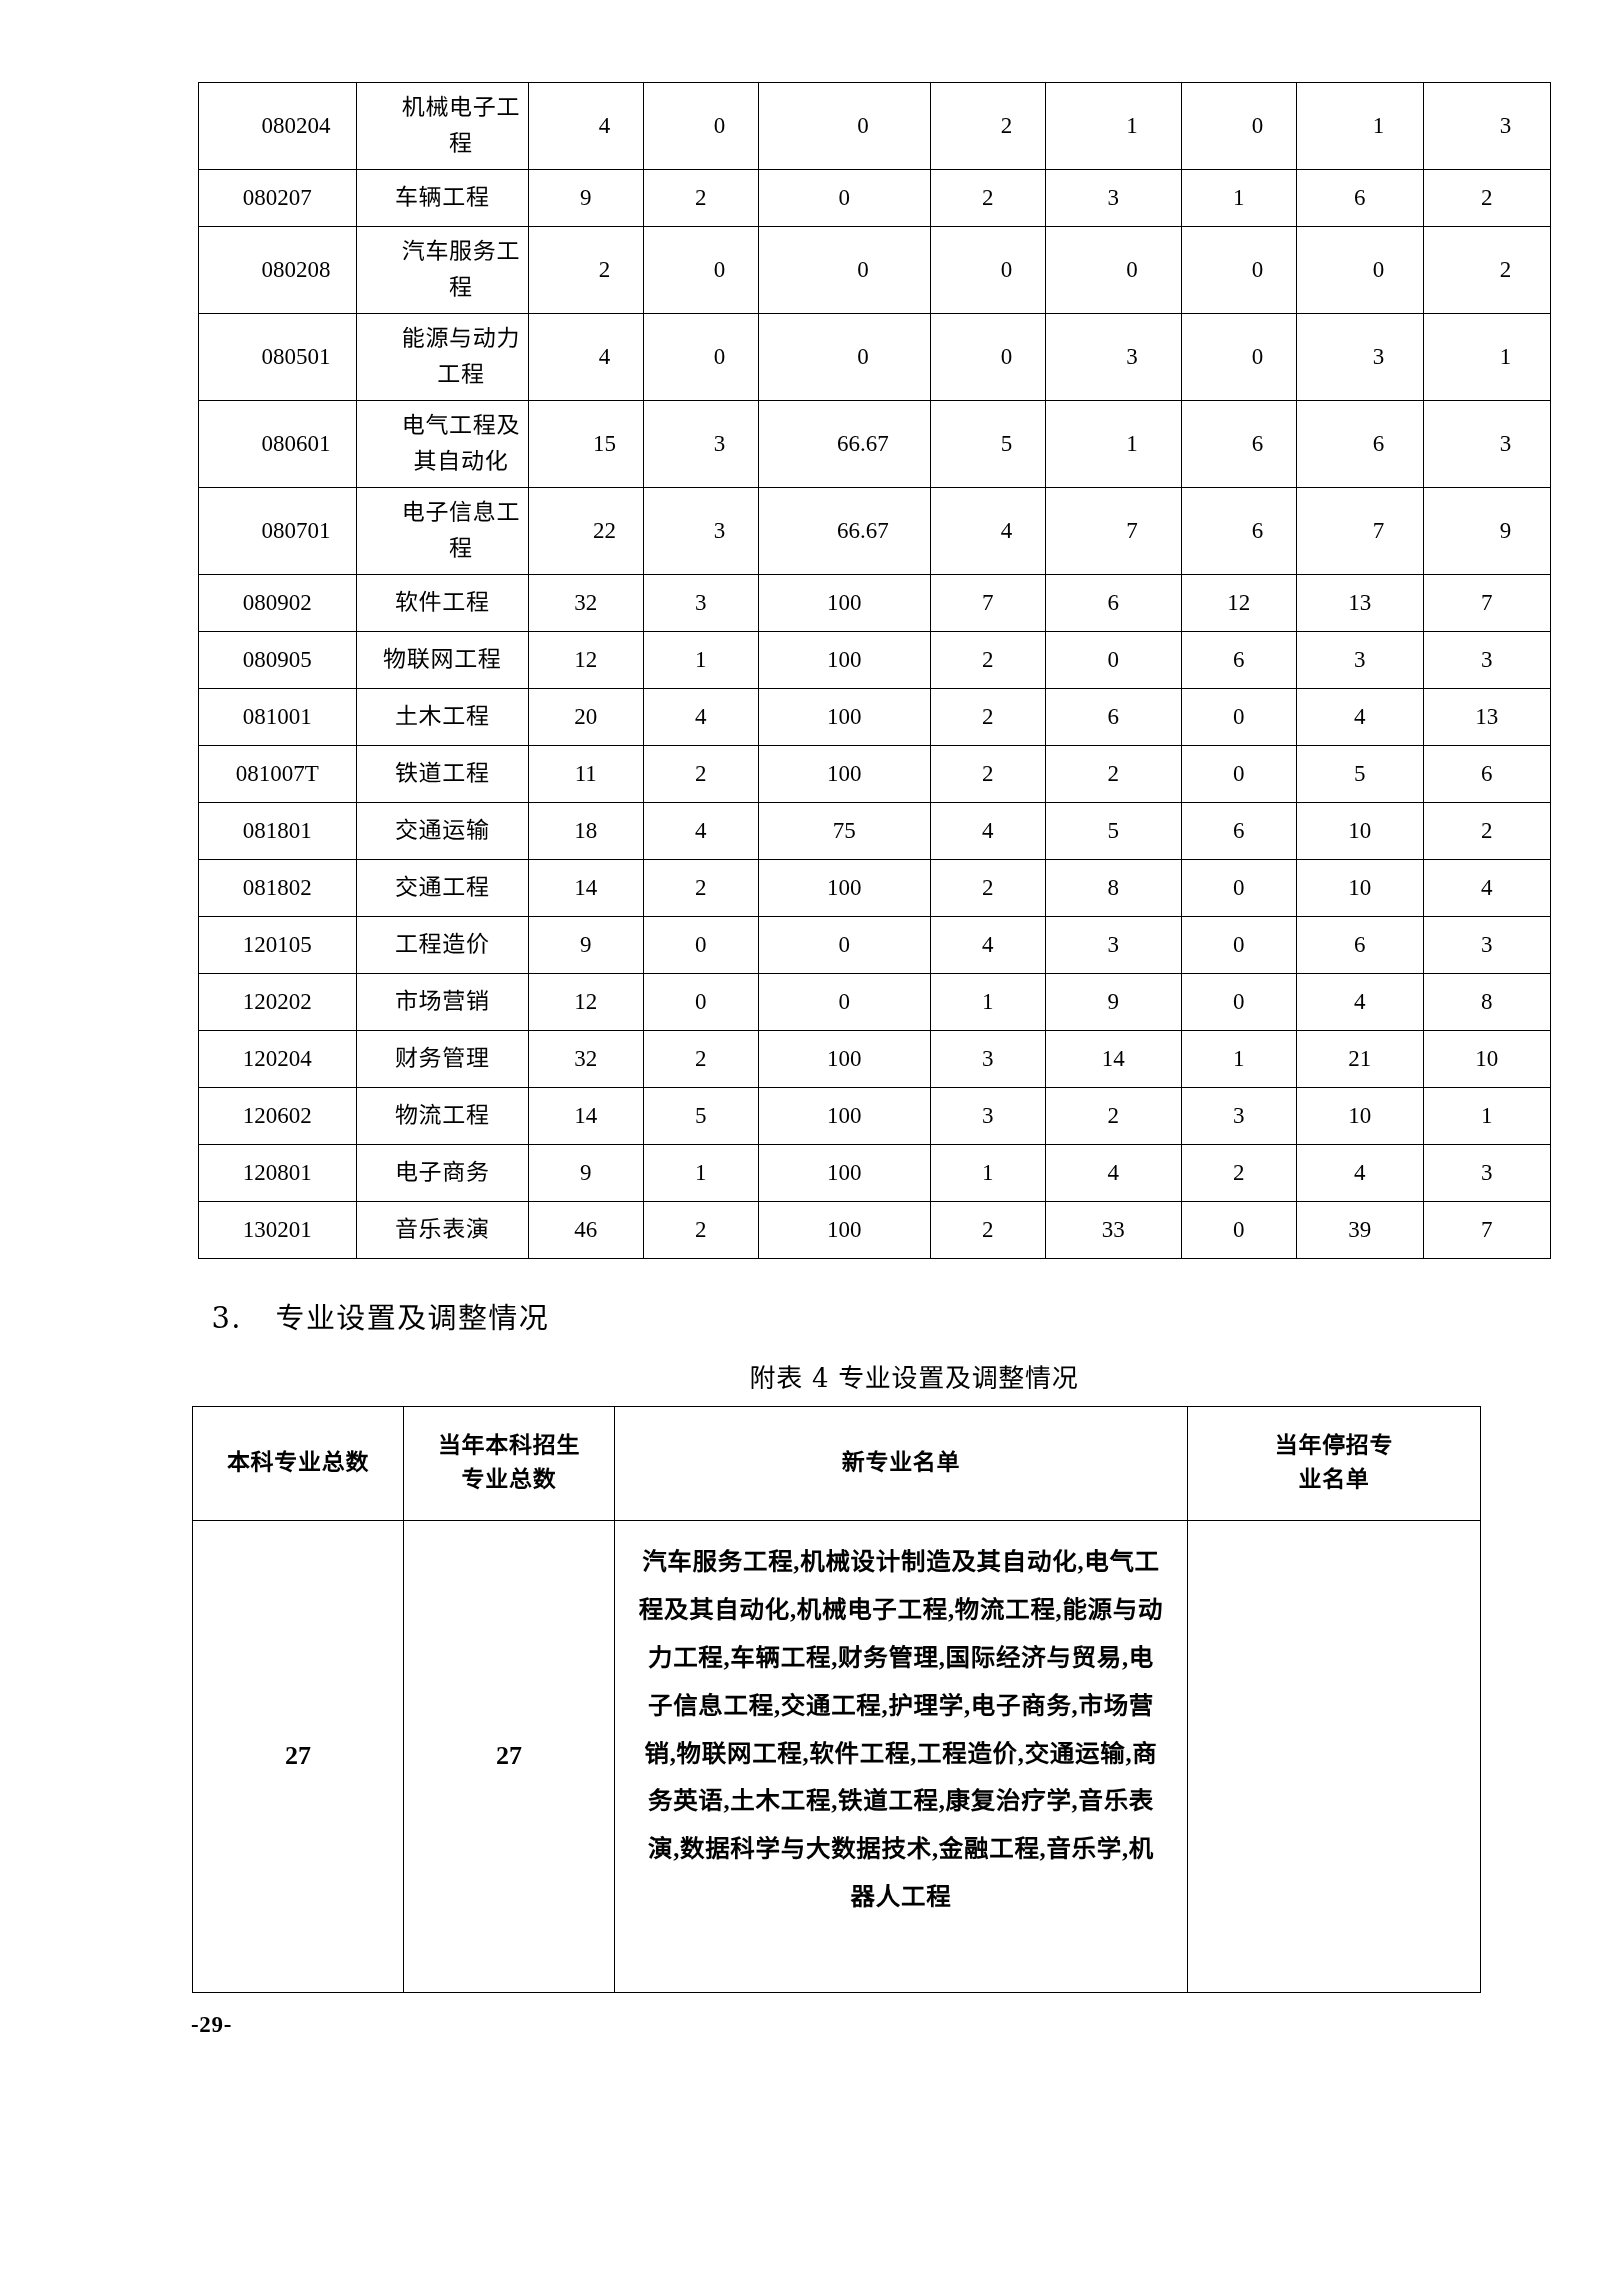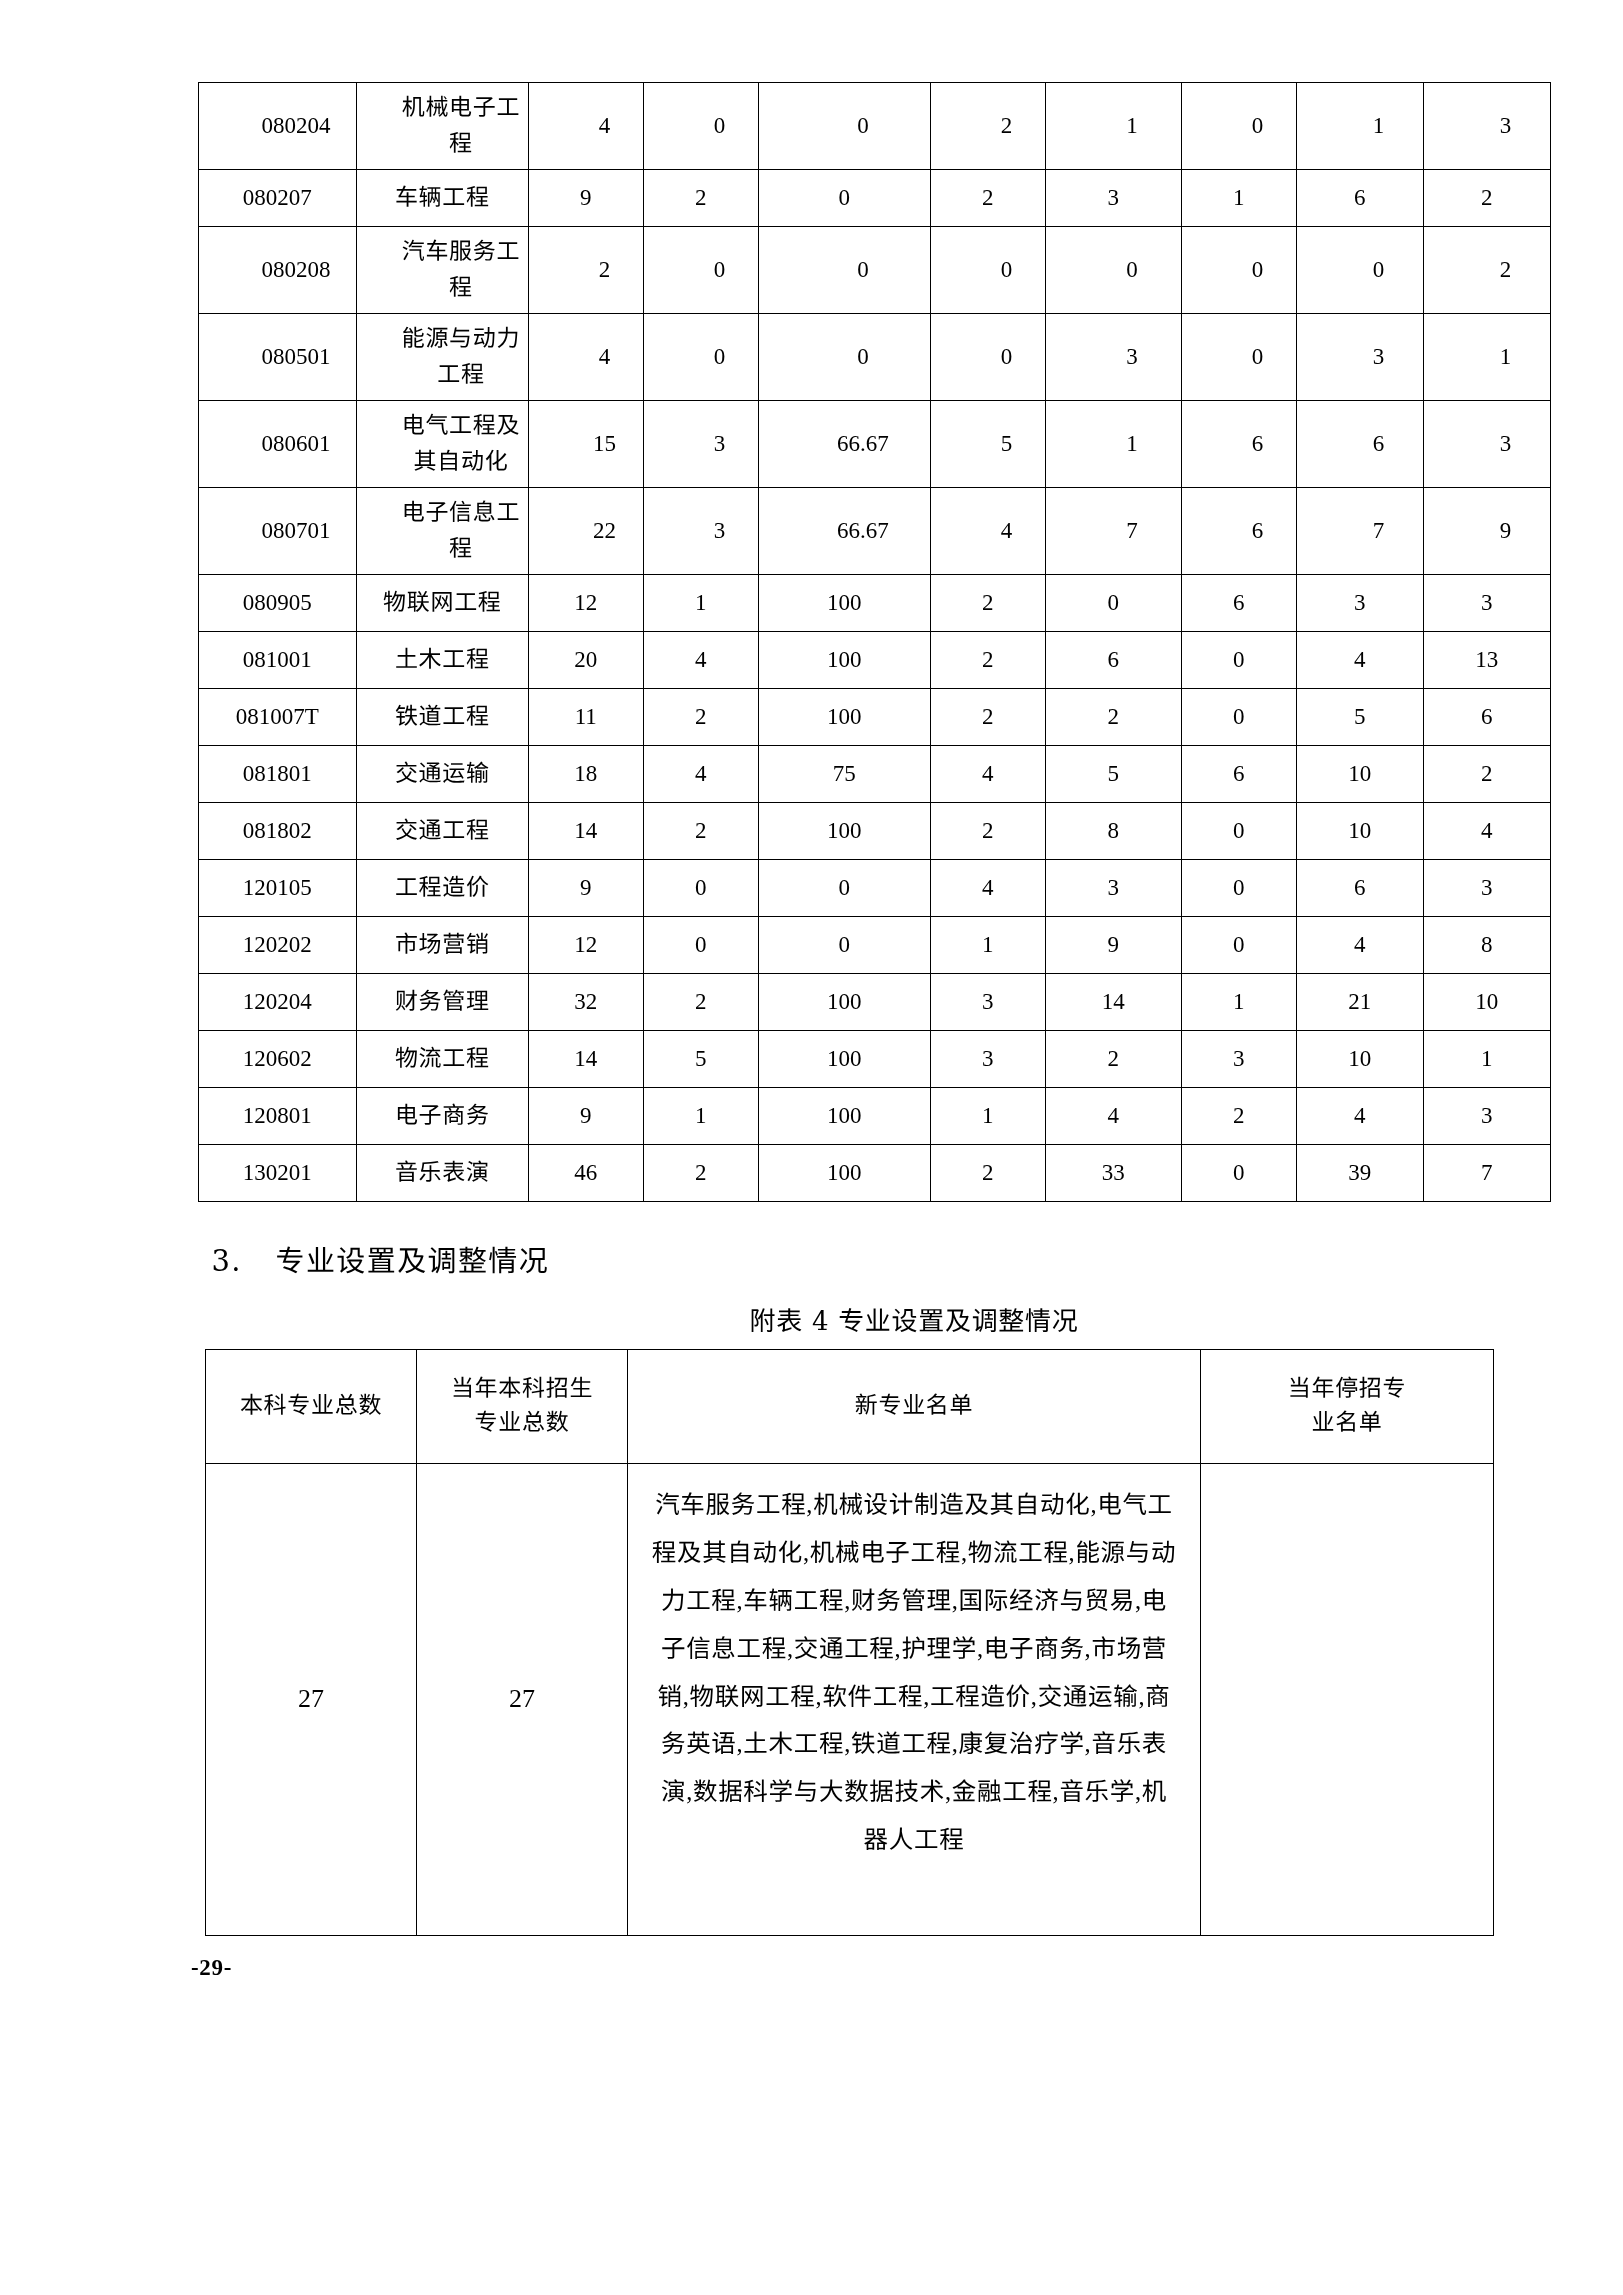--- a/index.html
+++ b/index.html
@@ -74,21 +74,22 @@
     font-size: 26px;
     text-align: center;
     margin: 20.5px 0 12.3px 0;
     letter-spacing: 0.7px;
     padding-left: 205px;
   }
 
   
   table.t2 {
     width: 1289px;
-    margin-left: 14px;
+    margin-left: 1px;
+    font-weight: bold;
   }
   .t2 col.c-a { width: 211px; }
   .t2 col.c-b { width: 211px; }
   .t2 col.c-c { width: 573px; }
   .t2 col.c-d { width: 293px; }
   .t2 td {
     font-size: 24.5px;
   }
   .t2 td.hdr {
     height: 102px;
@@ -202,20 +203,32 @@
           <td>080701</td>
           <td class="cjk">电子信息工程</td>
           <td>22</td>
           <td>3</td>
           <td>66.67</td>
           <td>4</td>
           <td>7</td>
           <td>6</td>
           <td>7</td>
           <td>9</td>
+        </tr>
+        <tr class="short">
+          <td>080902</td>
+          <td class="cjk">软件工程</td>
+          <td>32</td>
+          <td>3</td>
+          <td>100</td>
+          <td>7</td>
+          <td>6</td>
+          <td>12</td>
+          <td>13</td>
+          <td>7</td>
         </tr>
         <tr class="short">
           <td>080905</td>
           <td class="cjk">物联网工程</td>
           <td>12</td>
           <td>1</td>
           <td>100</td>
           <td>2</td>
           <td>0</td>
           <td>6</td>

